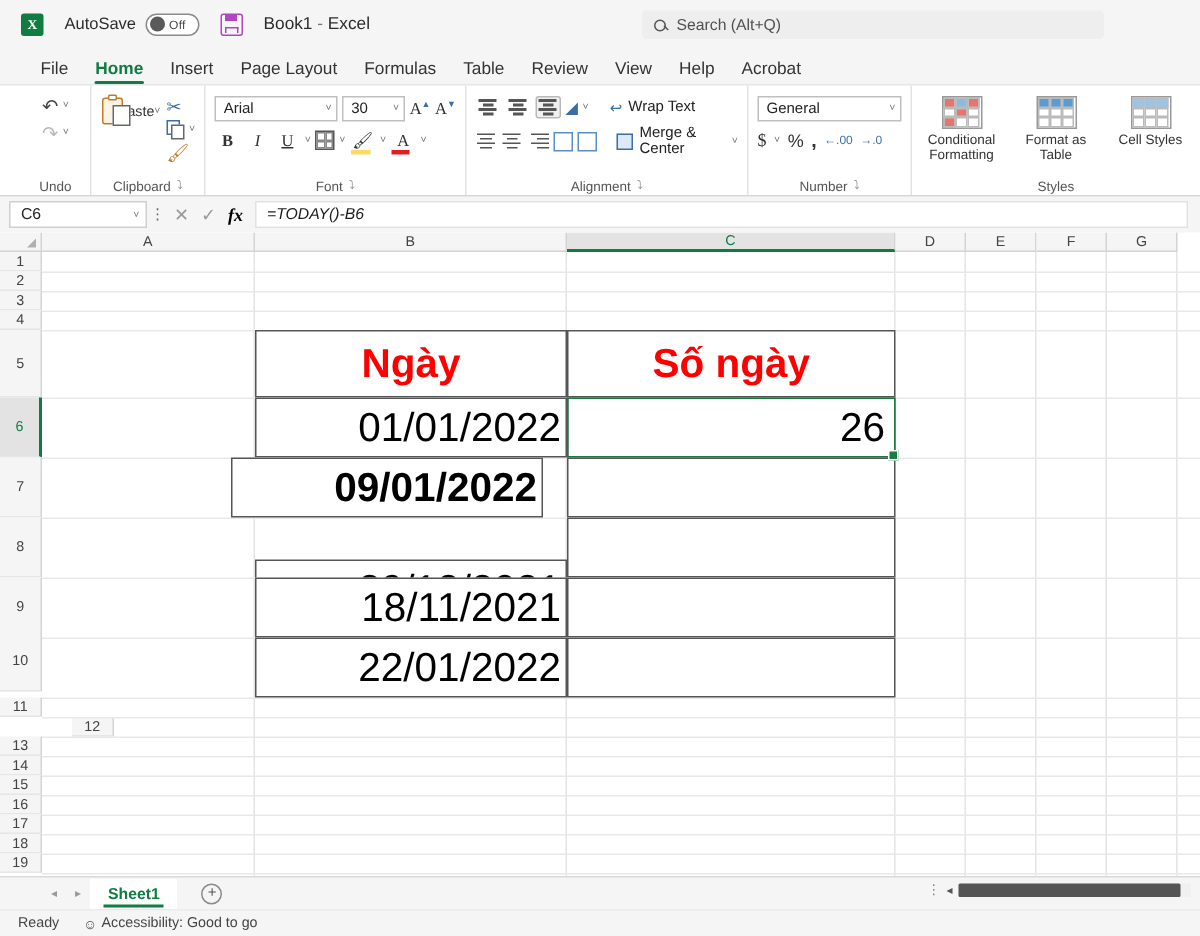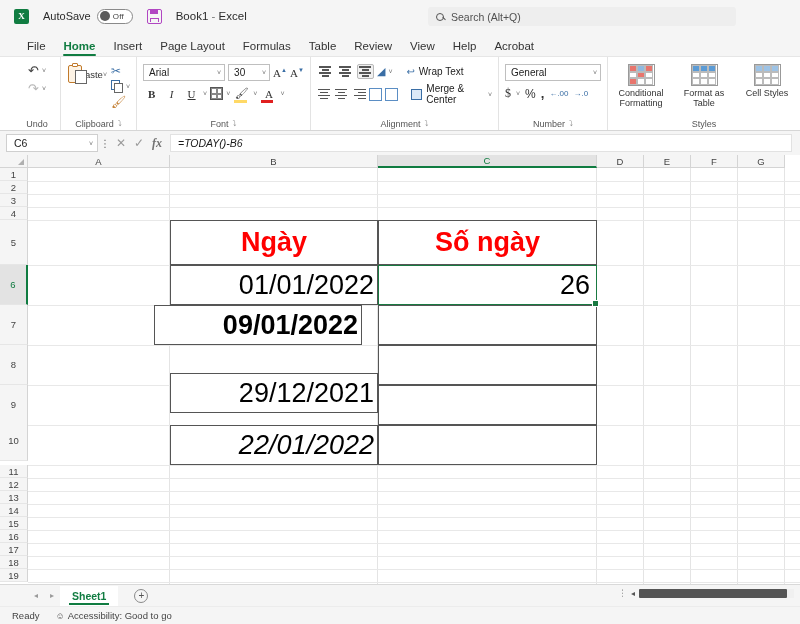--- a/index.html
+++ b/index.html
@@ -238,21 +238,21 @@
     padding: 0 6px;
     gap: 0;
   }
   .namebox {
     width: 92px; height: 18px; background:#fff; border:1px solid #cfcfcf;
     display:flex; align-items:center; justify-content: space-between;
     padding: 0 4px 0 7px; font-size: 10.5px; color:#222;
   }
   .fb-dots { font-size: 10px; color:#666; padding: 0 2px; letter-spacing:0; }
   .fb-btn { width: 18px; text-align:center; font-size: 12px; color:#9a9a9a; }
-  .fb-btn.fx { color:#737373; font-style: italic; font-weight: bold; font-family: "Liberation Serif", serif; font-size: 12px;}
+  .fb-btn.fx { color:#000000; font-style: italic; font-weight: bold; font-family: "Liberation Serif", serif; font-size: 12px;}
   .fb-input {
     flex: 1; height: 18px; background:#fff; border:1px solid #e2e2e2;
     margin-left: 4px; margin-right: 2px;
     display:flex; align-items:center; padding-left: 7px;
     font-size: 10.5px; color:#1a1a1a;font-style:italic;
   }
 
   
   .gridwrap { flex: 1; position: relative; background: #fff; overflow: hidden; }
   .sheet { position:absolute; inset:0; }
@@ -651,21 +651,21 @@
       <div class="rowhead" style="top:26px;  height:13px;">2</div>
       <div class="rowhead" style="top:39px;  height:13px;">3</div>
       <div class="rowhead" style="top:52px;  height:13px;">4</div>
       <div class="rowhead" style="top:65px;  height:45px;">5</div>
       <div class="rowhead sel" style="top:110px; height:40px;">6</div>
       <div class="rowhead" style="top:150px; height:40px;">7</div>
       <div class="rowhead" style="top:190px; height:40px;">8</div>
       <div class="rowhead" style="top:230px; height:40px;">9</div>
       <div class="rowhead" style="top:266px; height:40px;">10</div>
       <div class="rowhead" style="top:310px; height:13px;">11</div>
-      <div class="rowhead" style="top:323px; height:13px;">12</div>
+      <div class="rowhead" style="top:323px; height:13px;margin-left:48px;">12</div>
       <div class="rowhead" style="top:336px; height:13px;">13</div>
       <div class="rowhead" style="top:349px; height:13px;">14</div>
       <div class="rowhead" style="top:362px; height:13px;">15</div>
       <div class="rowhead" style="top:375px; height:13px;">16</div>
       <div class="rowhead" style="top:388px; height:13px;">17</div>
       <div class="rowhead" style="top:401px; height:13px;">18</div>
       <div class="rowhead" style="top:414px; height:13px;">19</div>
 
       <div class="gline-v" style="left:169px; top:13px; bottom:0;"></div>
       <div class="gline-v" style="left:377px; top:13px; bottom:0;"></div>
@@ -716,25 +716,28 @@
         <span class="num-text"></span>
       </div>
 
       <div class="cell tbl-cell" style="left:170px; top:190px; width:208px; height:40px;margin-top:28px;">
         <span class="date-text">29/12/2021</span>
       </div>
       <div class="cell tbl-cell" style="left:378px; top:190px; width:219px; height:40px;">
         <span class="num-text"></span>
       </div>
 
+      <div class="cell tbl-cell" style="left:170px; top:230px; width:208px; height:40px;">
+        <span class="date-text">18/11/2021</span>
+      </div>
       <div class="cell tbl-cell" style="left:378px; top:230px; width:219px; height:40px;">
         <span class="num-text"></span>
       </div>
 
-      <div class="cell tbl-cell" style="left:170px; top:270px; width:208px; height:40px;font-style:italic;">
+      <div class="cell tbl-cell" style="left:170px; top:270px; width:208px; height:40px;">
         <span class="date-text">22/01/2022</span>
       </div>
       <div class="cell tbl-cell" style="left:378px; top:270px; width:219px; height:40px;">
         <span class="num-text"></span>
       </div>
 
       <div class="selbox" style="left:378px; top:110px; width:219px; height:40px;"></div>
     </div>
   </div>
 

